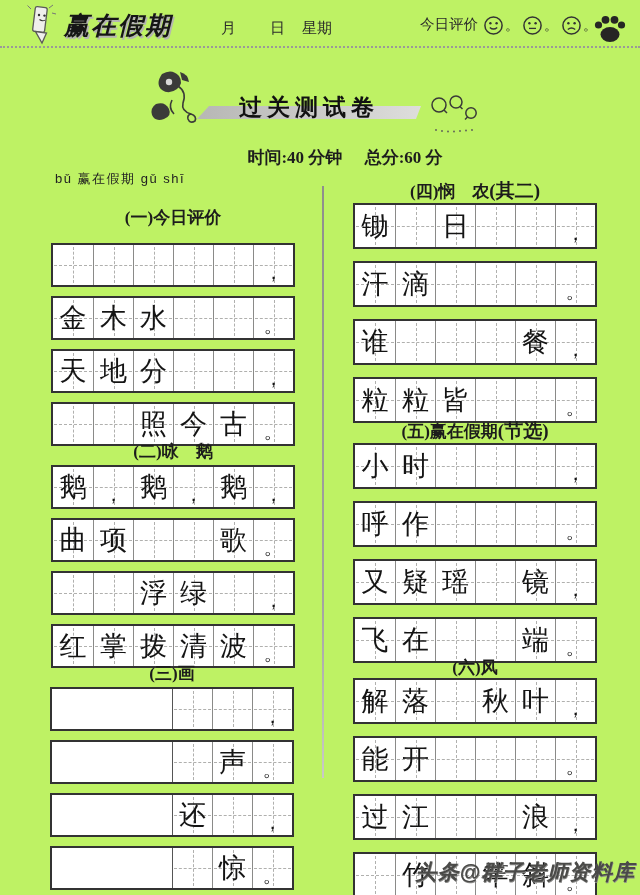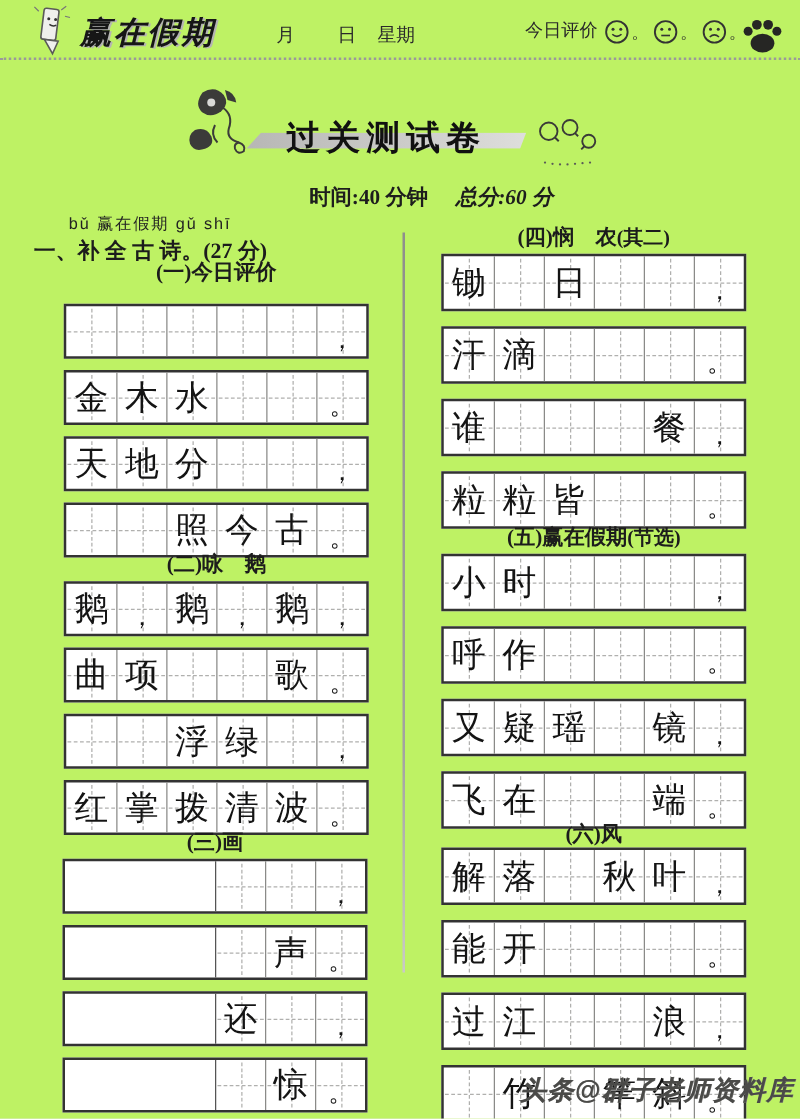--- a/index.html
+++ b/index.html
@@ -22,43 +22,43 @@
   .face-unit { display:flex; align-items:center; margin-right:3px; }
   .face-unit svg { display:block; }
   .eval-mark { font-size:14px; margin-left:1px; color:#2a2a2a; }
   .paw { position:absolute; left:592px; top:14px; }
   
   .flower { position:absolute; left:150px; top:70px; }
   .banner-strip { position:absolute; left:197px; top:106px; width:224px; height:13px;
                   background:linear-gradient(90deg,#b7b7b5,#cdcdcb 60%,#dededc);
                   clip-path:polygon(12px 0,100% 0,calc(100% - 5px) 100%,0 100%); }
   .banner-title { position:absolute; left:197px; top:92px; width:224px; text-align:center;
-                  font-size:27px; font-weight:bold; letter-spacing:5px; color:#111; }
+                  font-size:23px; font-weight:bold; letter-spacing:5px; color:#111; }
   .bubbles { position:absolute; left:428px; top:92px; }
   .meta-line { position:absolute; left:175px; top:146px; width:340px; text-align:center;
                font-size:17px; font-weight:bold; color:#1d1d1d; }
-  .meta-line .meta-total { margin-left:18px;font-style:italic; }
+  .meta-line .meta-total { margin-left:18px; }
   
   .pinyin { position:absolute; left:55px; top:170px; font-size:13px; letter-spacing:1.5px;
             color:#222; font-family:"Liberation Sans",sans-serif; }
   .sec-heading { position:absolute; left:27px; top:188px; font-size:17.5px; font-weight:bold; }
   
   .divider { position:absolute; left:322px; top:186px; width:2px; height:592px;
              background:linear-gradient(180deg,#8f8f8d 0%,#a3a3a1 70%,#c9c9c7 100%); }
   
   .poem { position:absolute; width:244px; }
   #poem1 { left:51px;  top:206px; } #poem1 .poem-rows { top:37px; }
   #poem2 { left:51px;  top:440px; } #poem2 .poem-rows { top:25px; }
   #poem3 { left:50px;  top:662px; } #poem3 .poem-rows { top:25px; }
   #poem4 { left:353px; top:178px; } #poem4 .poem-rows { top:25px; }
   #poem5 { left:353px; top:418px; } #poem5 .poem-rows { top:25px; }
   #poem6 { left:353px; top:656px; } #poem6 .poem-rows { top:22px; }
   .poem-title { position:absolute; left:0; width:244px; top:0; text-align:center;
                 font-size:17px; font-weight:bold; white-space:nowrap; }
-  .poem-title .sub { font-size:16px; }
+  .poem-title .sub { font-size:19px; }
   .poem-rows { position:absolute; left:0; }
   .grid-row { display:flex; border:2px solid #333; background:#fff; margin-bottom:9px;
               width:240px; }
   .col-right .grid-row { margin-bottom:12px; }
   .cell { position:relative; width:40px; height:40px; box-sizing:border-box;
           display:flex; align-items:center; justify-content:center; }
   .col-right .cell { height:42px; }
   .cell + .cell { border-left:1px solid #8a8a88; }
   .cell::before { content:""; position:absolute; left:50%; top:2px; bottom:2px;
                   border-left:1px dashed #b0b0ae; }
@@ -176,21 +176,20 @@
       </g>
     </svg>
   </span>
 
   <div class="meta-line">
     <span class="meta-time">时间:40 分钟</span>
     <span class="meta-total">总分:60 分</span>
   </div>
 
   <div class="pinyin">bǔ 赢在假期 gǔ shī</div>
-  <div class="sec-heading">一、补 全 古 诗。(27 分)</div>
 
   <div class="divider"></div>
 
   <div class="poem col-left" id="poem1">
     <div class="poem-title"><span>(一)今日评价</span><span class="sub"></span></div>
     <div class="poem-rows">
         <div class="grid-row">
           <div class="cell"></div>
           <div class="cell"></div>
           <div class="cell"></div>

